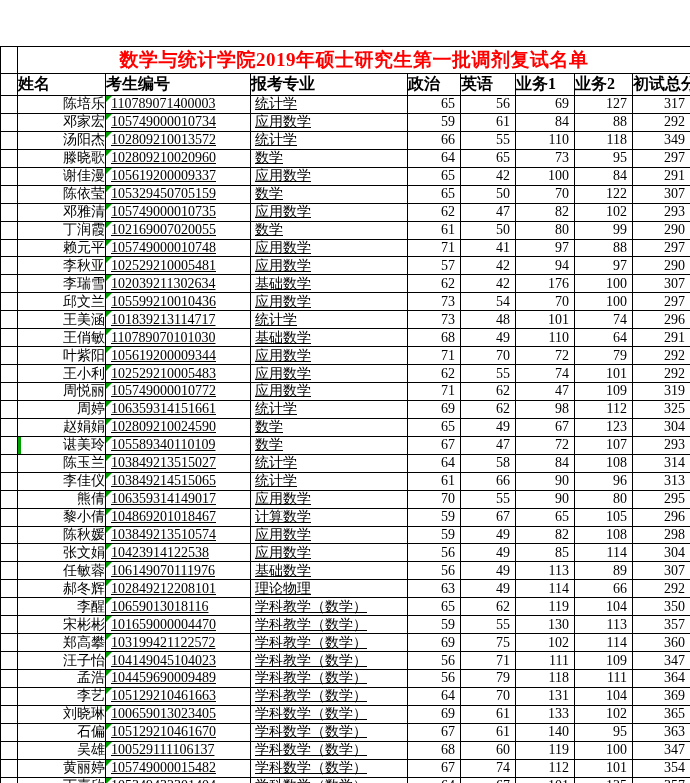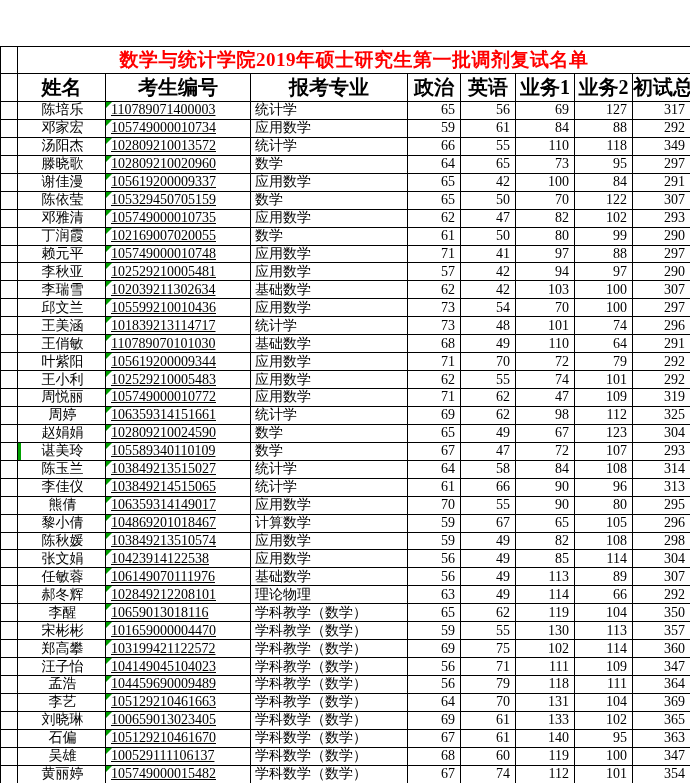--- a/index.html
+++ b/index.html
@@ -36,32 +36,32 @@
   tr.title-row td.title {
     height: 26px;
     font-size: 19px;
     font-weight: bold;
     text-align: center;
     color: #ff0000;
     letter-spacing: 0.5px;
   }
   tr.header-row th {
     height: 16px;
-    font-size: 20px;
+    font-size: 16px;
     font-weight: bold;
-    text-align: center;
+    text-align: left;
   }
   tbody td {
     height: 16.95px;
     font-size: 14px;
     line-height: 16px;
   }
-  td.cell-name  { text-align: center; padding-left: 2px; }
+  td.cell-name  { text-align: right; padding-left: 2px; }
   td.cell-id    { text-align: left; padding-left: 5px; position: relative; text-decoration: underline; }
-  td.cell-major { text-align: left; padding-left: 4px; }
+  td.cell-major { text-align: left; padding-left: 4px; text-decoration: underline; }
   td.cell-num   { text-align: right; padding-right: 5px; }
 
   .flag-tri {
     position: absolute;
     top: 0; left: 0;
     width: 0; height: 0;
     border-top: 6px solid #00a000;
     border-right: 6px solid transparent;
   }
   td.left-marker { box-shadow: inset 3px 0 0 #00a000; }
@@ -209,21 +209,21 @@
         <td class="cell-num">97</td>
         <td class="cell-num">290</td>
       </tr>
       <tr>
         <td class="gutter"></td>
         <td class="cell-name">李瑞雪</td>
         <td class="cell-id"><span class="flag-tri"></span>102039211302634</td>
         <td class="cell-major">基础数学</td>
         <td class="cell-num">62</td>
         <td class="cell-num">42</td>
-        <td class="cell-num">103</td>
+        <td class="cell-num">176</td>
         <td class="cell-num">100</td>
         <td class="cell-num">307</td>
       </tr>
       <tr>
         <td class="gutter"></td>
         <td class="cell-name">邱文兰</td>
         <td class="cell-id"><span class="flag-tri"></span>105599210010436</td>
         <td class="cell-major">应用数学</td>
         <td class="cell-num">73</td>
         <td class="cell-num">54</td>

